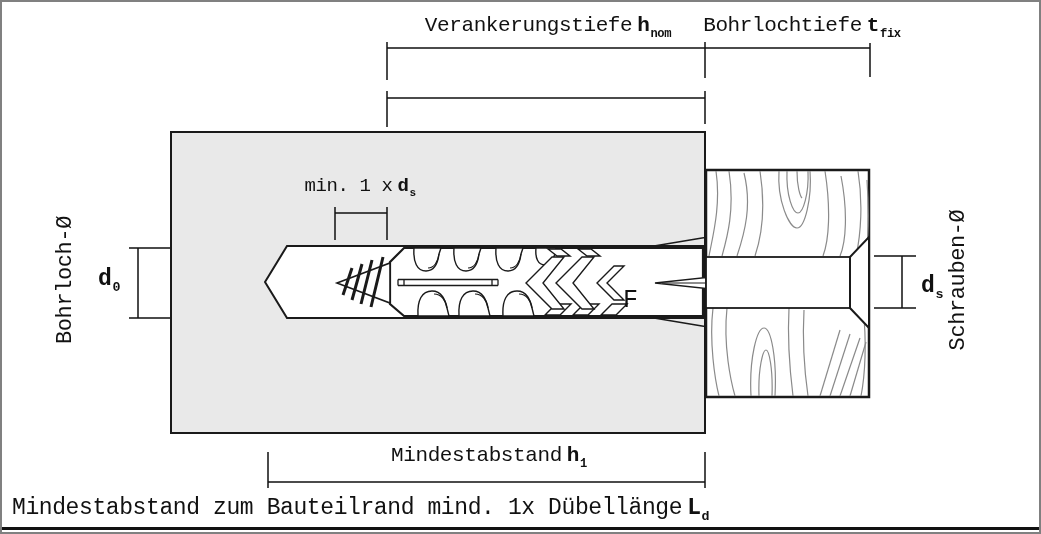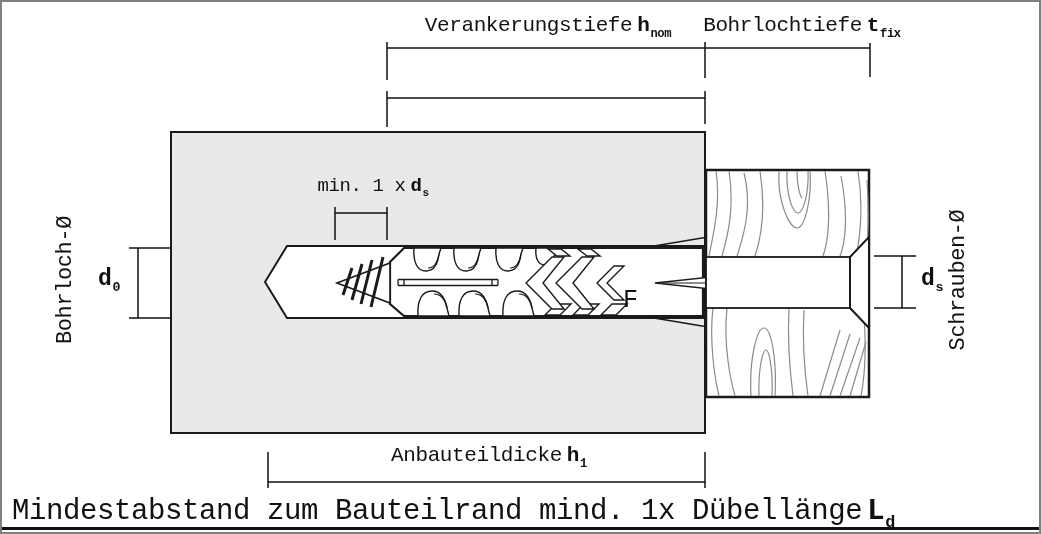--- a/index.html
+++ b/index.html
@@ -27,21 +27,21 @@
     font-size:21px;
     letter-spacing:-0.4px;
     line-height:1.1;
   }
   .centered{transform:translateX(-50%);}
   .rot{
     transform:translate(-50%,-50%) rotate(-90deg);
     font-size:22px;
   }
   .small{font-size:19px;}
-  .caption{font-size:29px;}
+  .caption{font-size:23px;}
   .varbig{font-size:23px;text-align:right;}
   .flabel{font-size:25px;letter-spacing:0;}
   .var{font-weight:700;margin-left:5px;}
   .sub{
     font-weight:700;
     font-size:0.58em;
     position:relative;
     top:0.48em;
     margin-left:1px;
   }
@@ -172,46 +172,46 @@
 
   <div class="lbl centered" style="left:546px;top:12px">
     <span>Verankerungstiefe</span><span class="var">h</span><span class="sub">nom</span>
   </div>
 
   <div class="lbl centered" style="left:800px;top:12px">
     <span>Bohrlochtiefe</span><span class="var">t</span><span class="sub">fix</span>
   </div>
 
 
-  <div class="lbl small centered" style="left:371px;top:174px">
+  <div class="lbl small centered" style="left:358px;top:174px">
     <span>min. 1 x</span><span class="var">d</span><span class="sub">s</span>
   </div>
 
   <div class="lbl rot" style="left:64px;top:278px">
     <span>Bohrloch-Ø</span>
   </div>
 
   <div class="lbl varbig" style="left:96px;top:265px">
     <span class="var" style="margin-left:0">d</span><span class="sub">0</span>
   </div>
 
   <div class="lbl rot" style="left:957px;top:278px">
     <span>Schrauben-Ø</span>
   </div>
 
-  <div class="lbl varbig" style="left:919px;top:265px">
+  <div class="lbl varbig" style="left:919px;top:272px">
     <span class="var" style="margin-left:0">d</span><span class="sub">s</span>
   </div>
 
   <div class="lbl flabel" style="left:621px;top:285px">
     <span>F</span>
   </div>
 
   <div class="lbl centered" style="left:487px;top:442px">
-    <span>Anbauteildicke</span><span class="var">h</span><span class="sub">1</span>
+    <span>Mindestabstand</span><span class="var">h</span><span class="sub">1</span>
   </div>
 
   <div class="lbl caption" style="left:10px;top:494px">
     <span>Mindestabstand zum Bauteilrand mind. 1x Dübellänge</span><span class="var">L</span><span class="sub">d</span>
   </div>
 
   <div class="bottom-rule"></div>
 </div>
 
 </body></html>

